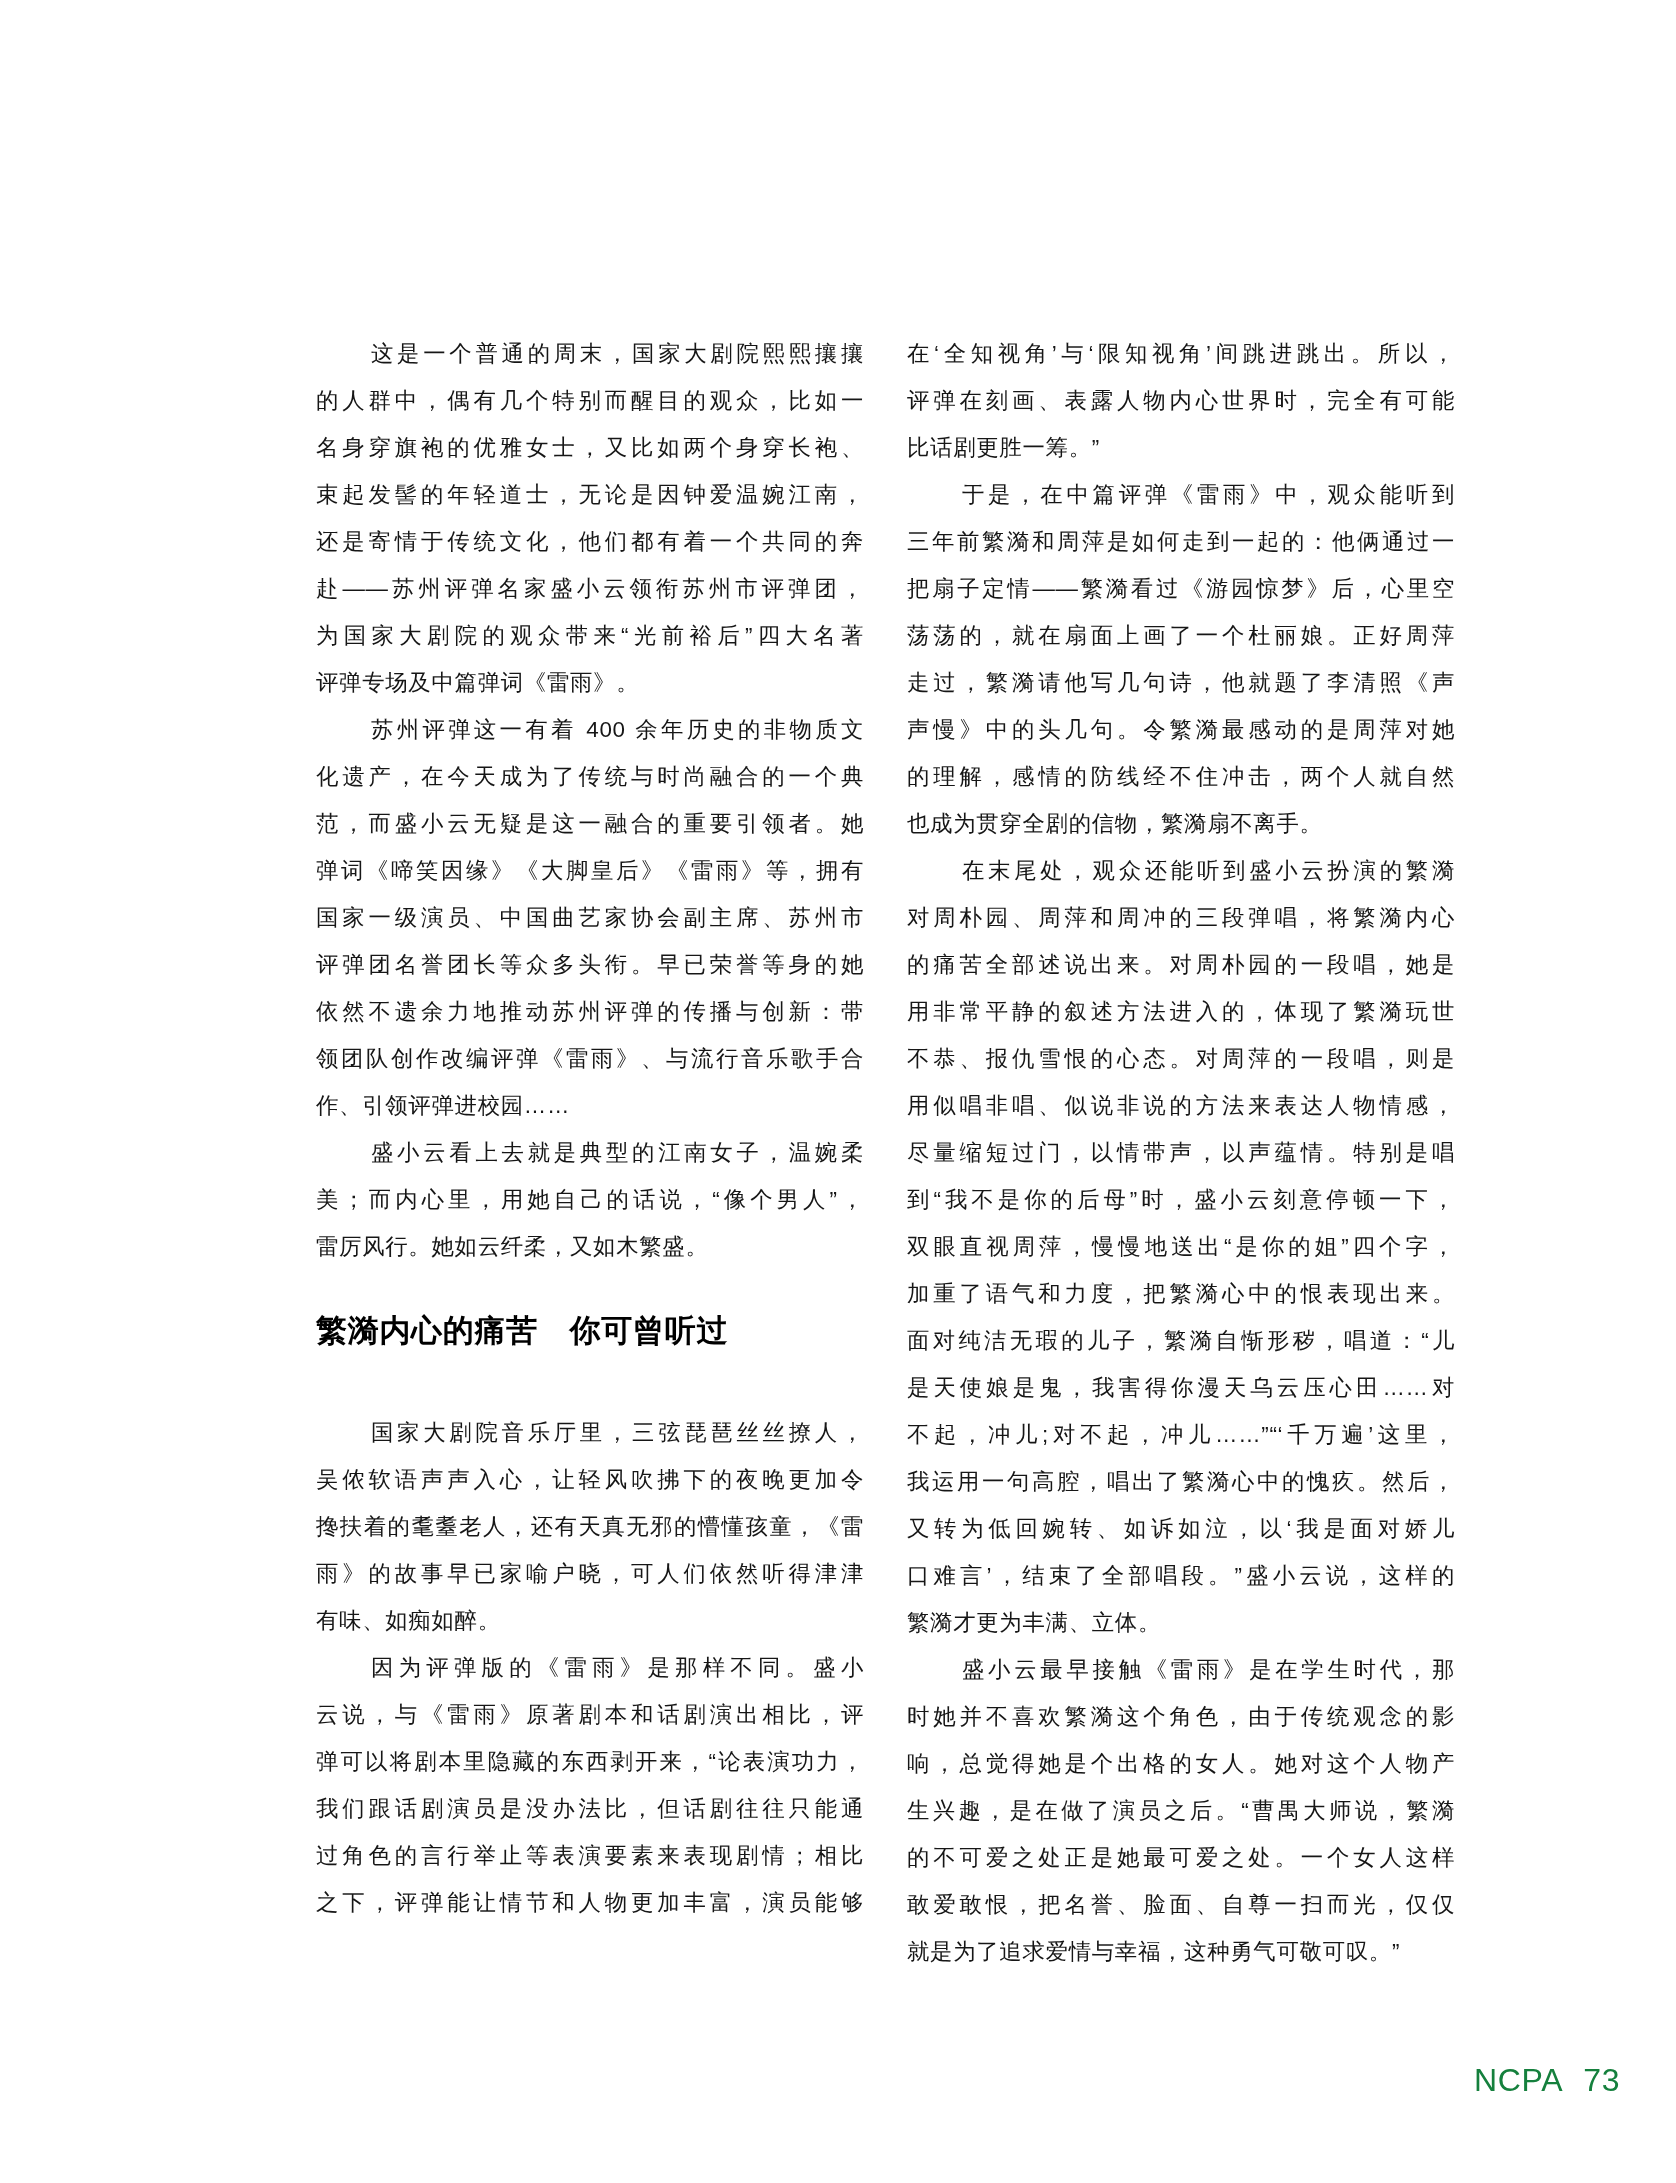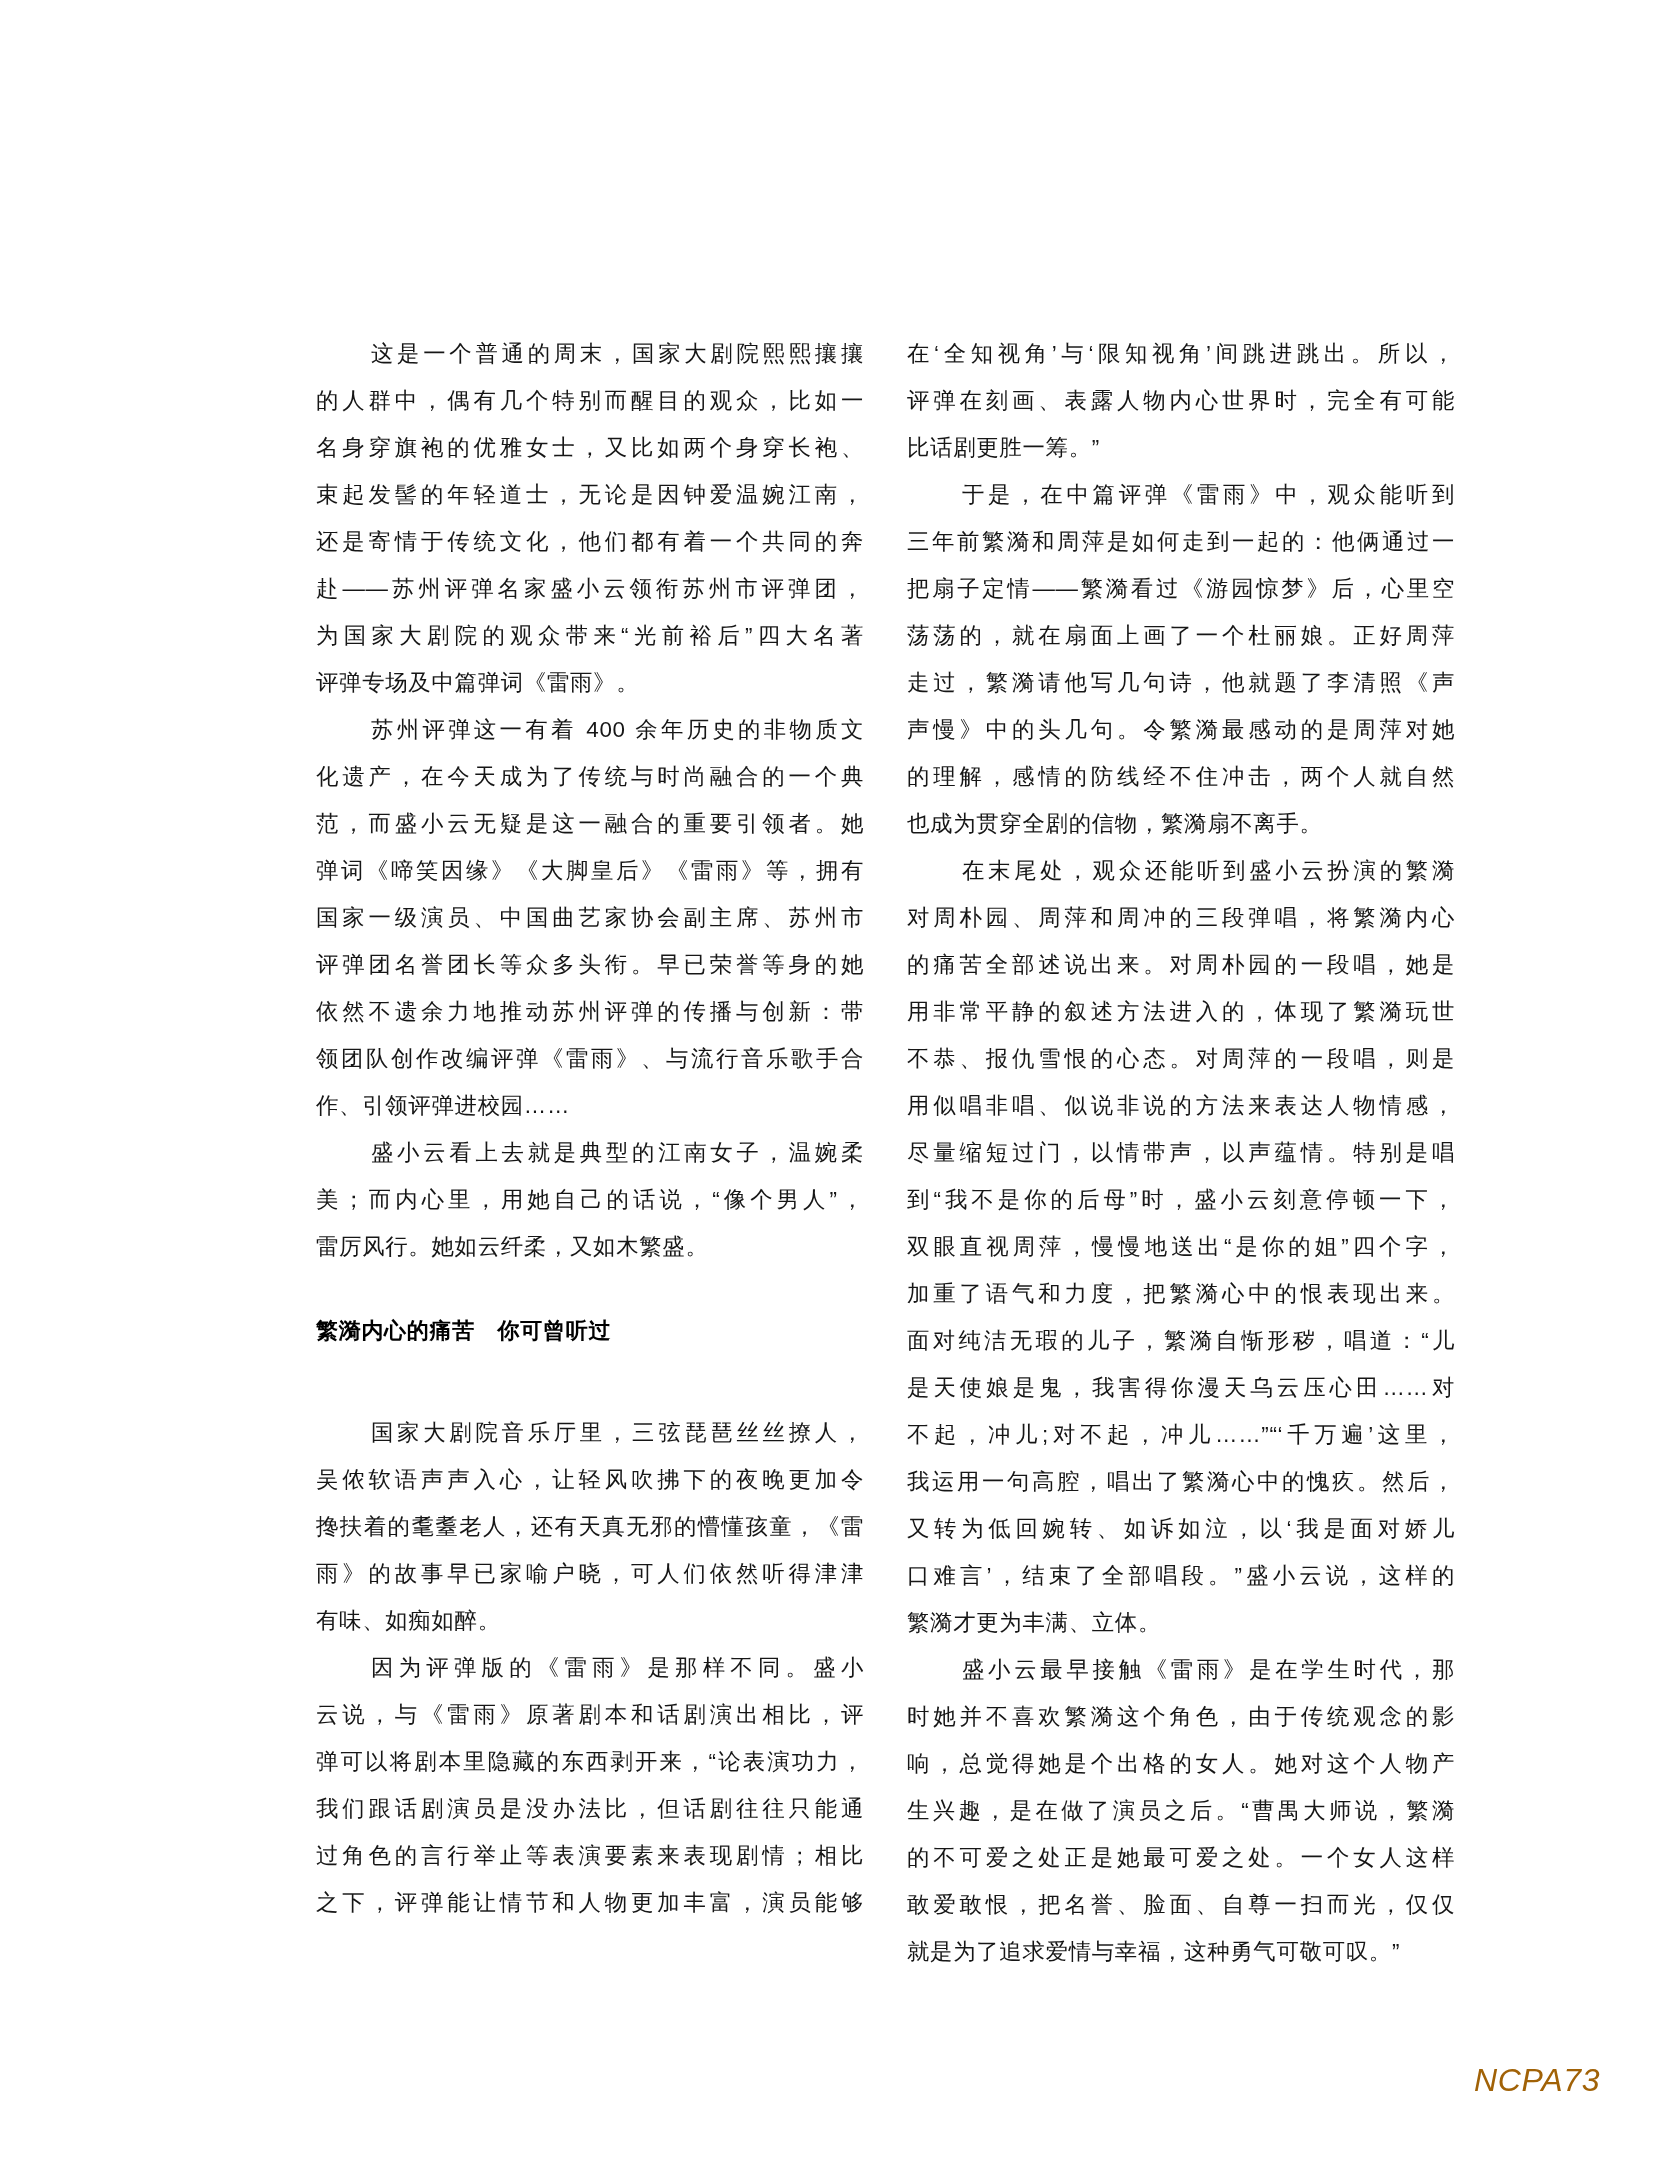--- a/index.html
+++ b/index.html
@@ -33,37 +33,37 @@
     text-justify: inter-character;
     overflow: hidden;
     letter-spacing: 0.7px;
   }
   .line.indent { text-indent: 55px; }
   .line.para-end {
     text-align-last: left;
   }
   .heading {
     margin: 40px 0 57px 0;
-    font-size: 22px;
+    font-size: 31px;
     line-height: 42px;
     font-weight: 700;
     color: #000000;
     text-align: left;
     letter-spacing: 0.7px;
   }
   .footer {
     position: absolute;
     left: 1446px;
     top: 2062px;
     display: flex;
     align-items: baseline;
+    gap: 20px;
     font-size: 32px;
-    color: #a16207;
+    color: #15803d;
     letter-spacing: 0.7px;
-    font-style: italic;
   }
 </style>
 </head>
 <body>
 
 <div class="page">
   <div class="column left">
       <div class="line indent">这是一个普通的周末，国家大剧院熙熙攘攘</div>
       <div class="line">的人群中，偶有几个特别而醒目的观众，比如一</div>
       <div class="line">名身穿旗袍的优雅女士，又比如两个身穿长袍、</div>

